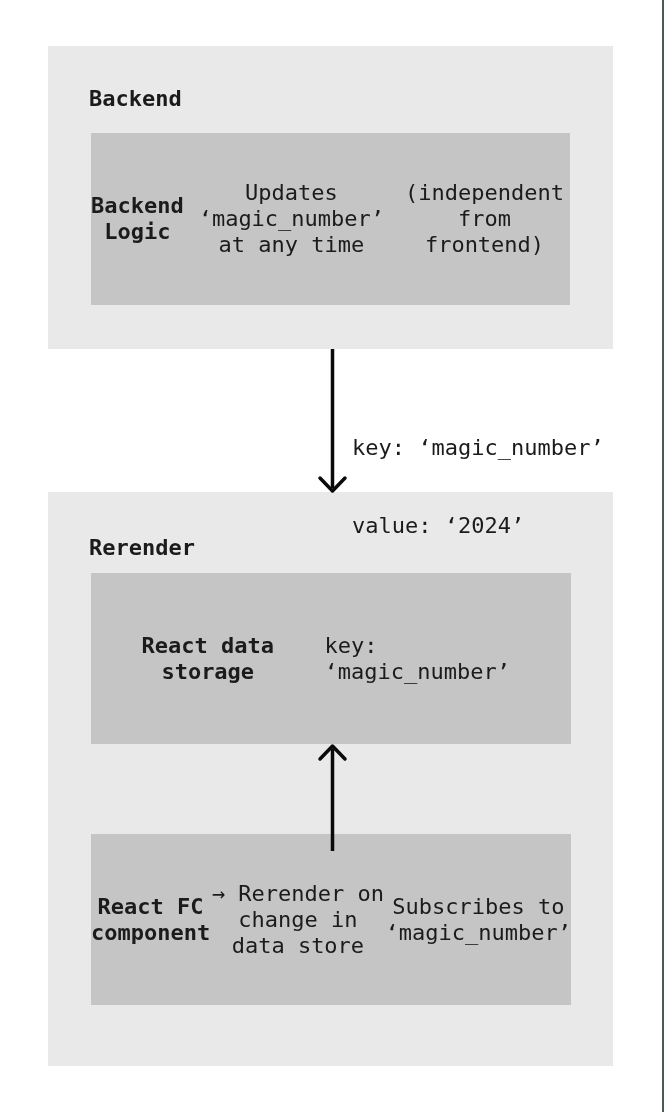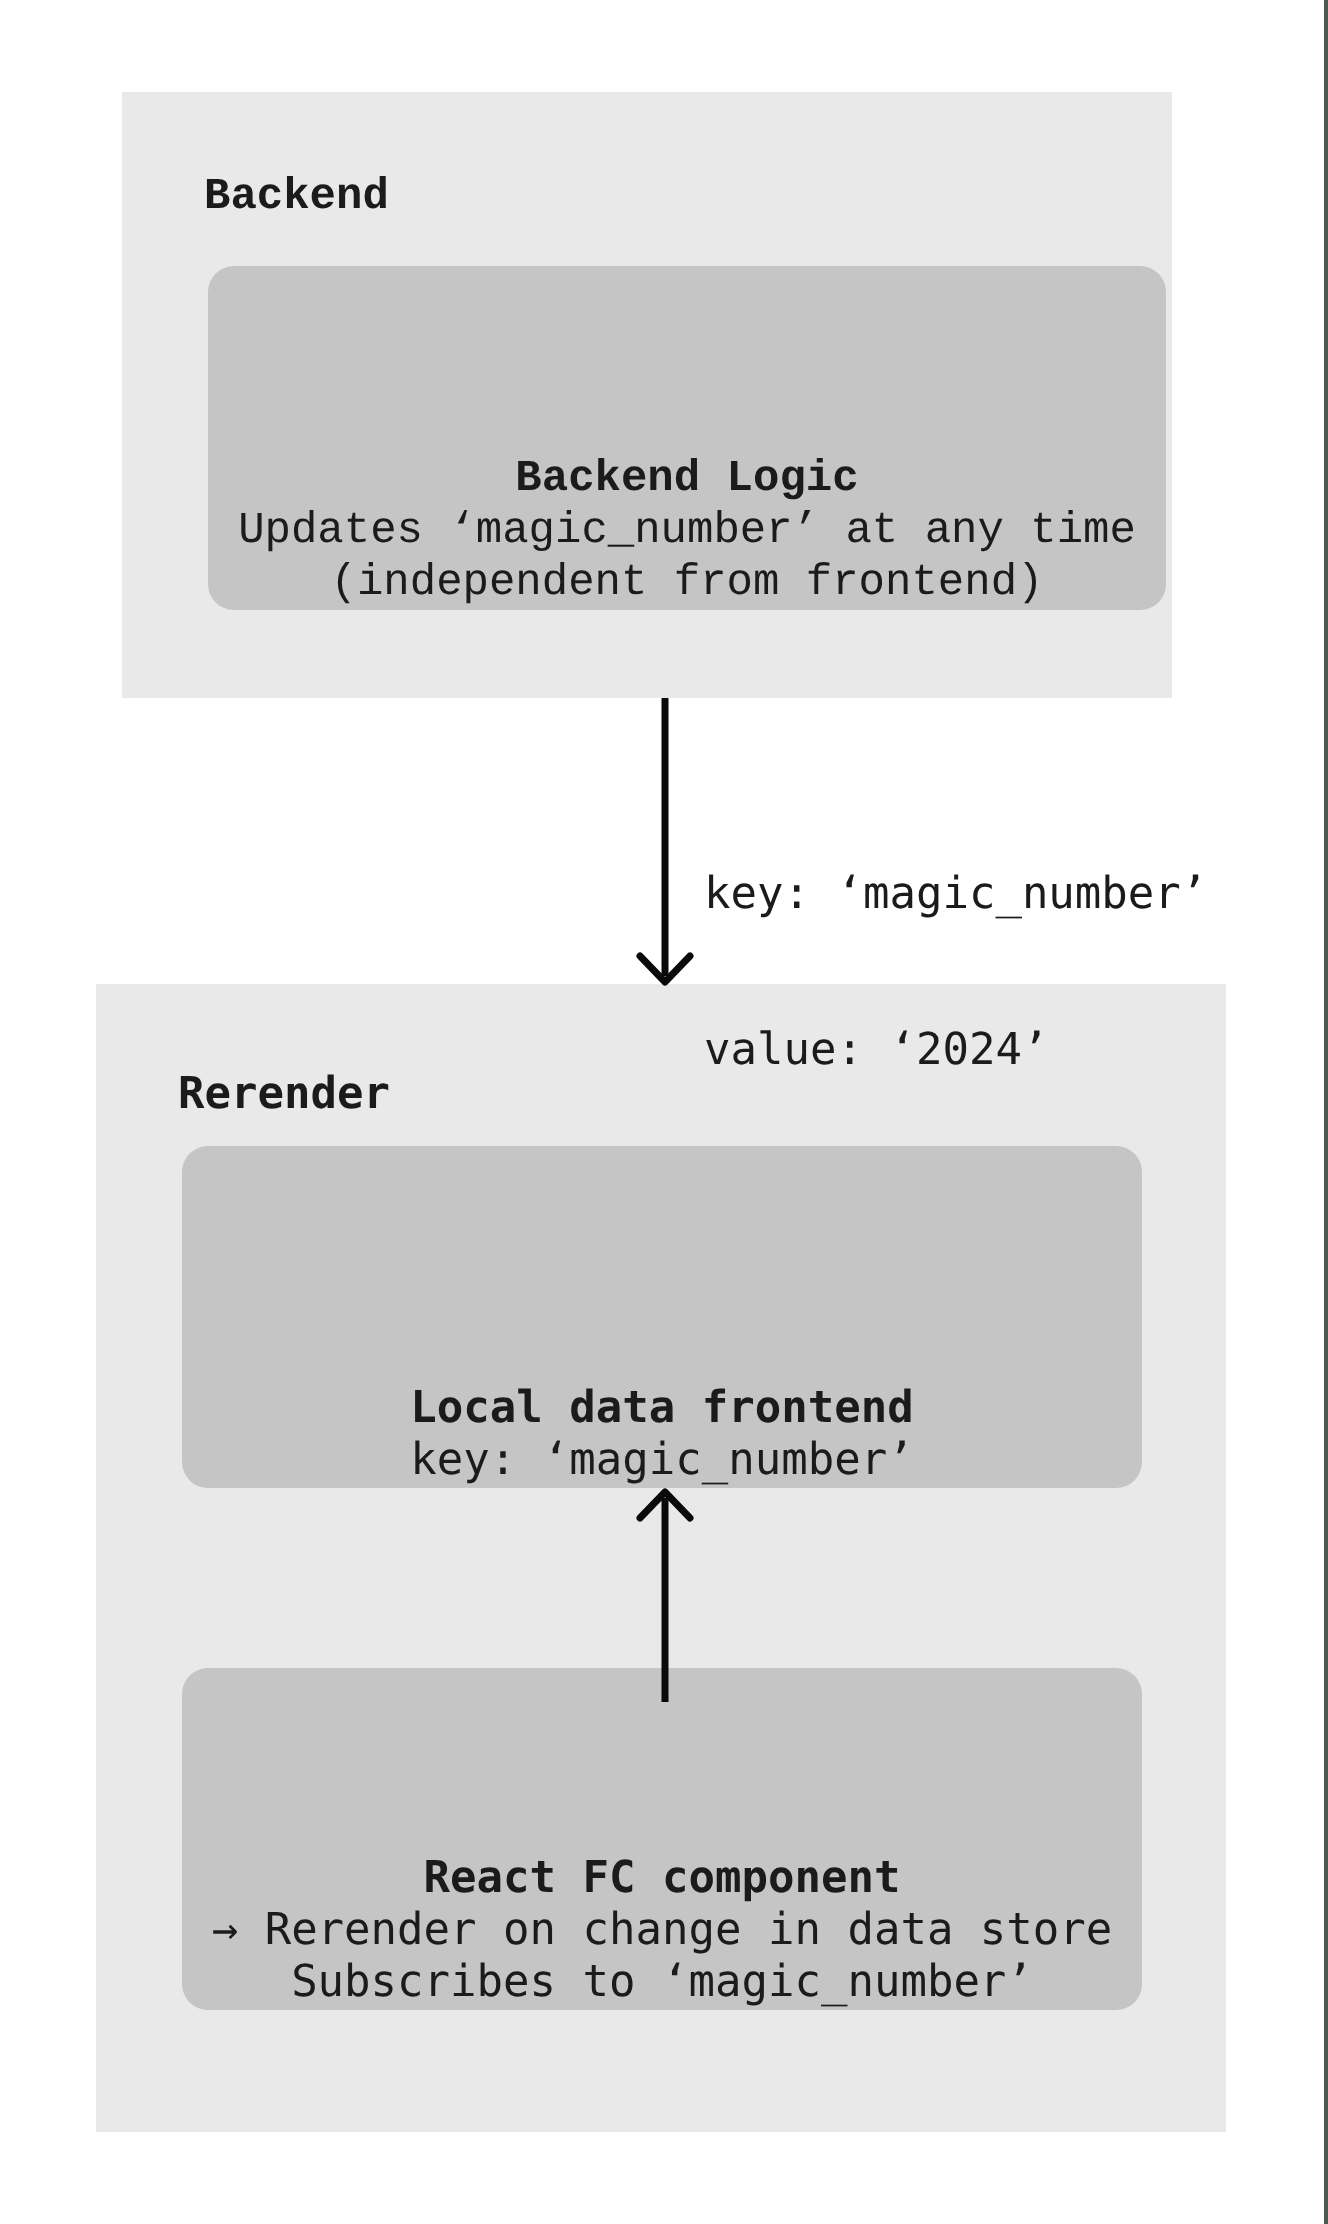--- a/index.html
+++ b/index.html
@@ -14,32 +14,32 @@
   html,body{width:664px;height:1112px;}
   body{
     background:var(--page-bg);
     font-family:"DejaVu Sans Mono","Liberation Mono",monospace;
     color:var(--text);
     overflow:hidden;
   }
   .canvas{position:relative;width:664px;height:1112px;background:var(--page-bg);}
   .arrows{position:absolute;left:0;top:0;width:664px;height:1112px;pointer-events:none;}
   .panel{position:absolute;background:var(--panel-bg);}
-  .panel.backend{left:61px;top:46px;width:525px;height:303px;font-family:Liberation Mono, monospace;}
+  .panel.backend{left:48px;top:46px;width:565px;height:303px;}
   .panel.frontend{left:48px;top:492px;width:565px;height:574px;}
   .panel-label{
     position:absolute;left:41px;
     font-size:22px;font-weight:700;line-height:26px;letter-spacing:0;
   }
   .panel.backend .panel-label{top:40px;}
   .panel.frontend .panel-label{top:43px;}
   .box{
     position:absolute;background:var(--box-bg);
-    display:flex;flex-direction:column;align-items:center;justify-content:flex-end;
-    font-size:22px;line-height:26px;text-align:center;border-radius:13px;
+    display:flex;flex-direction:row;align-items:center;justify-content:space-between;
+    font-size:22px;line-height:26px;text-align:center;
   }
   .box.logic{left:43px;top:87px;width:479px;height:172px;}
   .box.storage{left:43px;top:81px;width:480px;height:171px;}
   .box.component{left:43px;top:342px;width:480px;height:171px;}
   .box-title{font-weight:700;}
   .kv{text-align:left;}
   .arrow-label{
     position:absolute;font-size:22px;line-height:26px;text-align:left;white-space:pre;
   }
   .arrow-label.push{left:352px;top:383px;}
@@ -58,21 +58,21 @@
     <div class="box logic">
       <div class="box-title">Backend Logic</div>
       <div class="box-line">Updates ‘magic_number’ at any time</div>
       <div class="box-line">(independent from frontend)</div>
     </div>
   </div>
 
   <div class="panel frontend">
     <div class="panel-label">Rerender</div>
     <div class="box storage">
-      <div class="box-title">Local data frontend</div>
+      <div class="box-title">React data storage</div>
       <div class="kv">
         <div>key: ‘magic_number’</div>
       </div>
     </div>
     <div class="box component">
       <div class="box-title">React FC component</div>
       <div class="box-line">→ Rerender on change in data store</div>
       <div class="box-line">Subscribes to ‘magic_number’</div>
     </div>
   </div>

